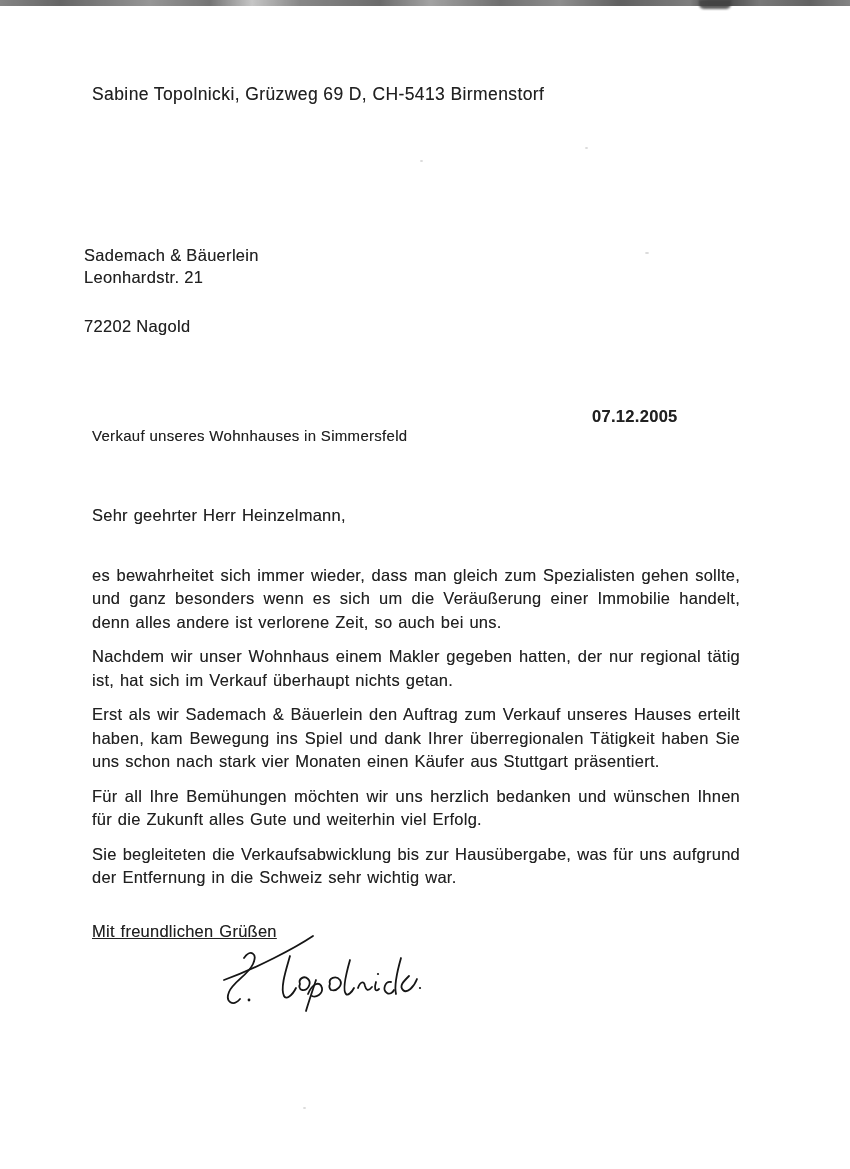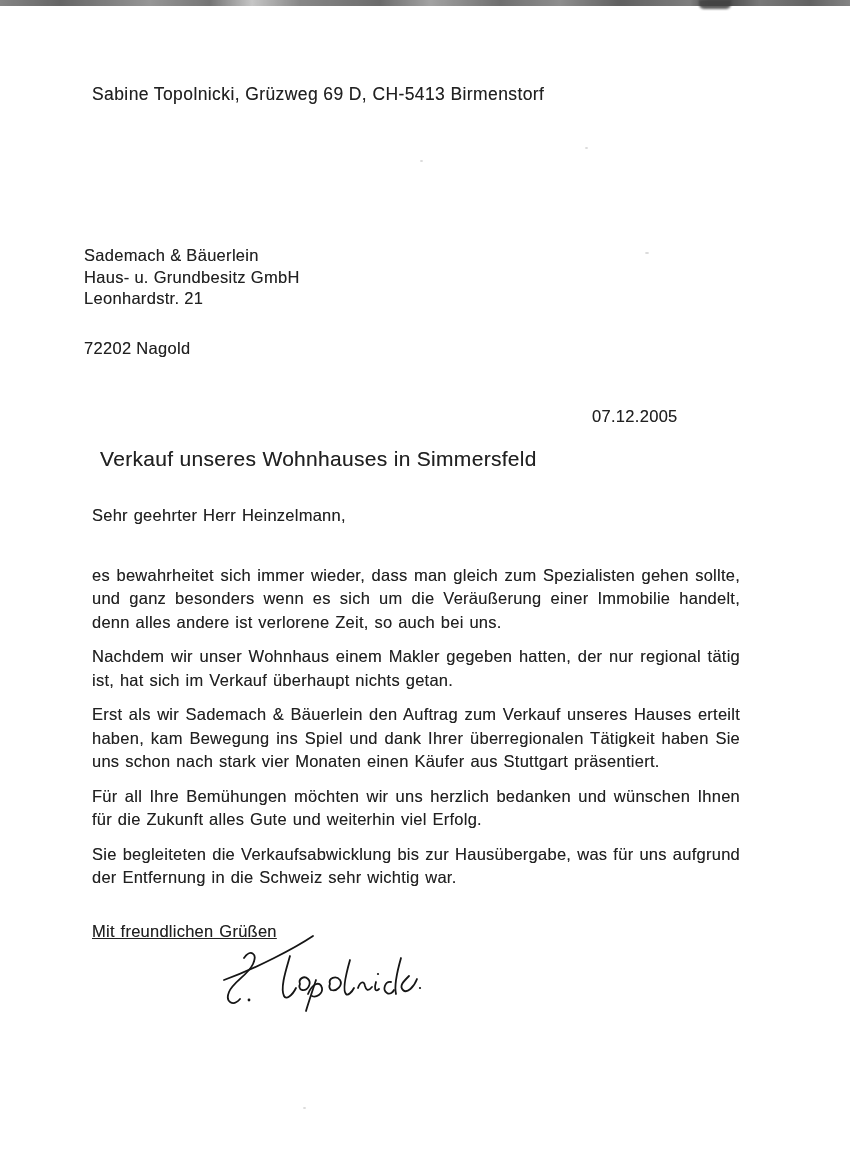--- a/index.html
+++ b/index.html
@@ -43,25 +43,25 @@
     font-size: 17.5px; letter-spacing: 0.4px; white-space: nowrap;
   }
   .recipient {
     position: absolute; left: 84px; top: 245px;
     font-size: 16.5px; line-height: 21.5px; letter-spacing: 0.3px;
   }
   .recipient .city { margin-top: 28px; }
 
   .date-line {
     position: absolute; left: 592px; top: 407px;
-    font-size: 16.5px; letter-spacing: 0.3px;
+    font-size: 16.5px; letter-spacing: 0.3px; font-weight: bold;
   }
   .subject-line {
-    position: absolute; left: 92px; top: 447px;
-    font-size: 21px; letter-spacing: 0.3px; margin-left: 8px;
+    position: absolute; left: 92px; top: 427px;
+    font-size: 15px; letter-spacing: 0.3px;
   }
 
   .body-text {
     position: absolute; left: 92px; top: 504px; width: 648px;
     font-size: 16.5px; line-height: 23.5px;
     letter-spacing: 0.25px; word-spacing: 1px;
   }
   .body-text p { margin: 0 0 11px 0; text-align: justify; }
   .body-text p.salutation { text-align: left; margin-bottom: 36px; }
   .body-text p.closing { text-align: left; margin-top: 30px; margin-bottom: 0; text-decoration: underline; }
@@ -82,21 +82,20 @@
   <div class="scan-blob"></div>
   <div class="speckle sp1"></div>
   <div class="speckle sp2"></div>
   <div class="speckle sp3"></div>
   <div class="speckle sp4"></div>
 
   <div class="sender-line">Sabine Topolnicki, Grüzweg 69 D, CH-5413 Birmenstorf</div>
 
   <div class="recipient">
     <div>Sademach &amp; Bäuerlein</div>
-    <div>Haus- u. Grundbesitz GmbH</div>
     <div>Leonhardstr. 21</div>
     <div class="city">72202 Nagold</div>
   </div>
 
   <div class="date-line">07.12.2005</div>
 
   <div class="subject-line">Verkauf unseres Wohnhauses in Simmersfeld</div>
 
   <div class="body-text">
     <p class="salutation">Sehr geehrter Herr Heinzelmann,</p>

